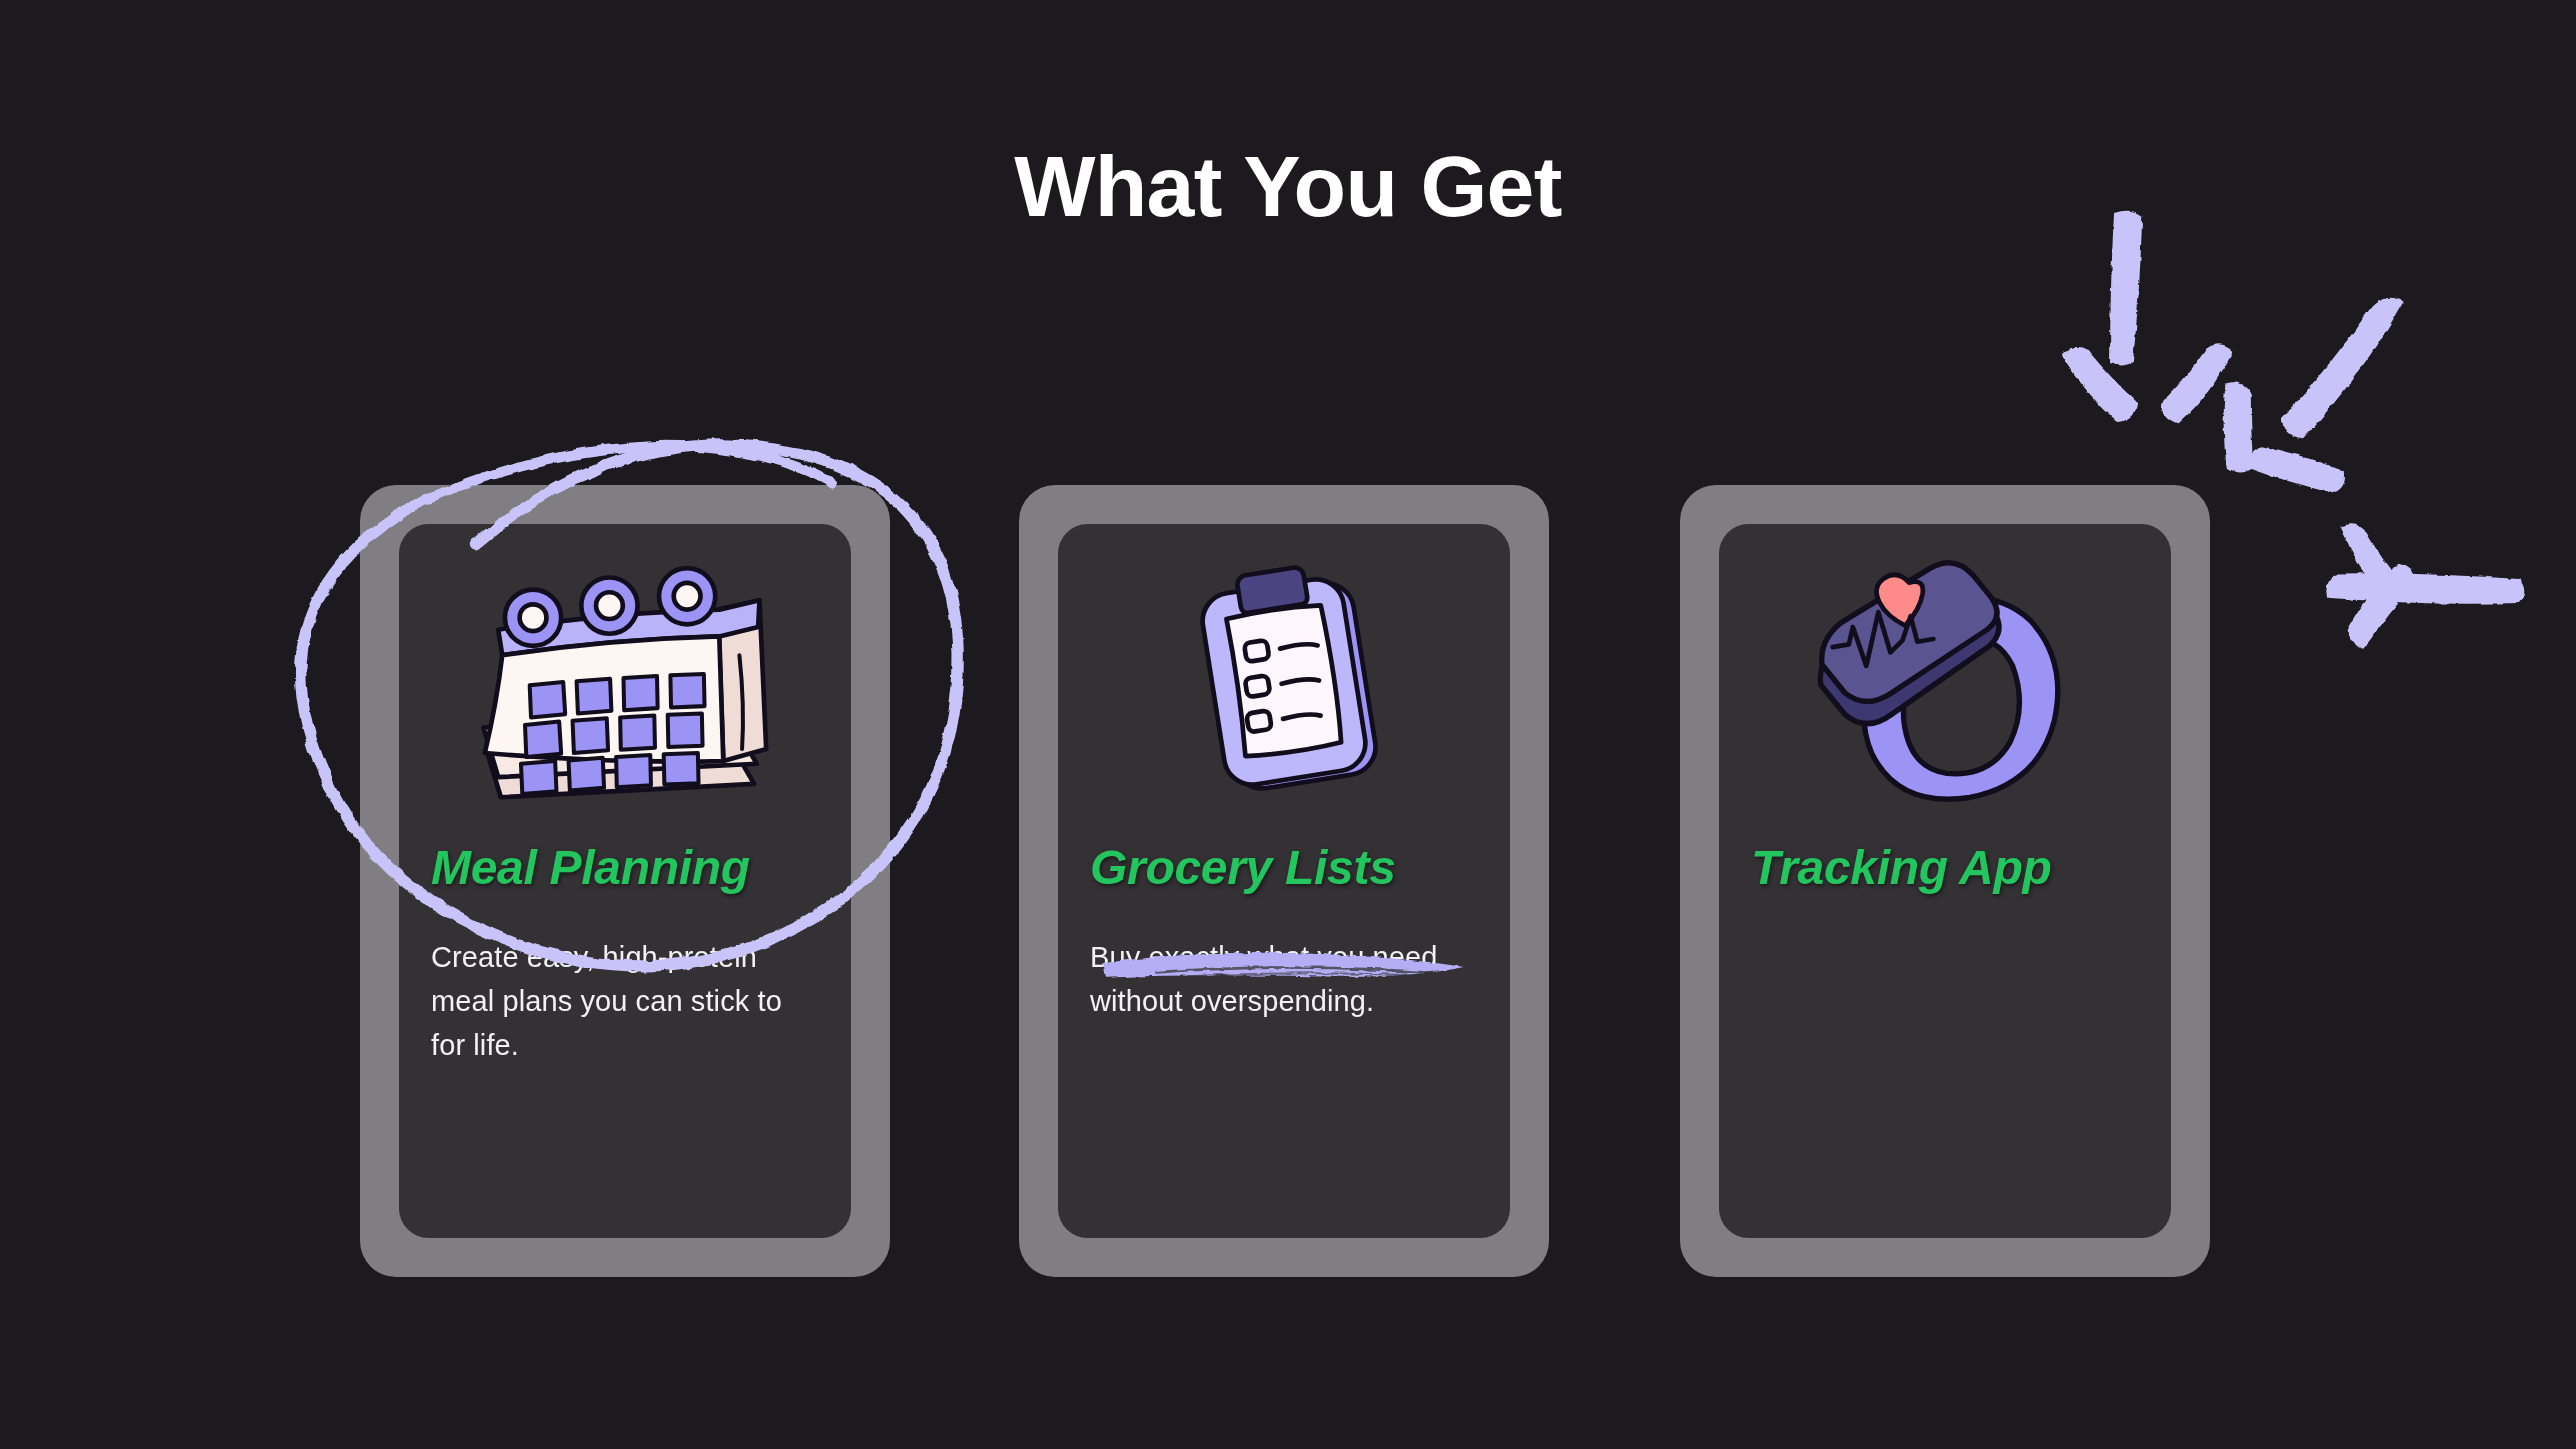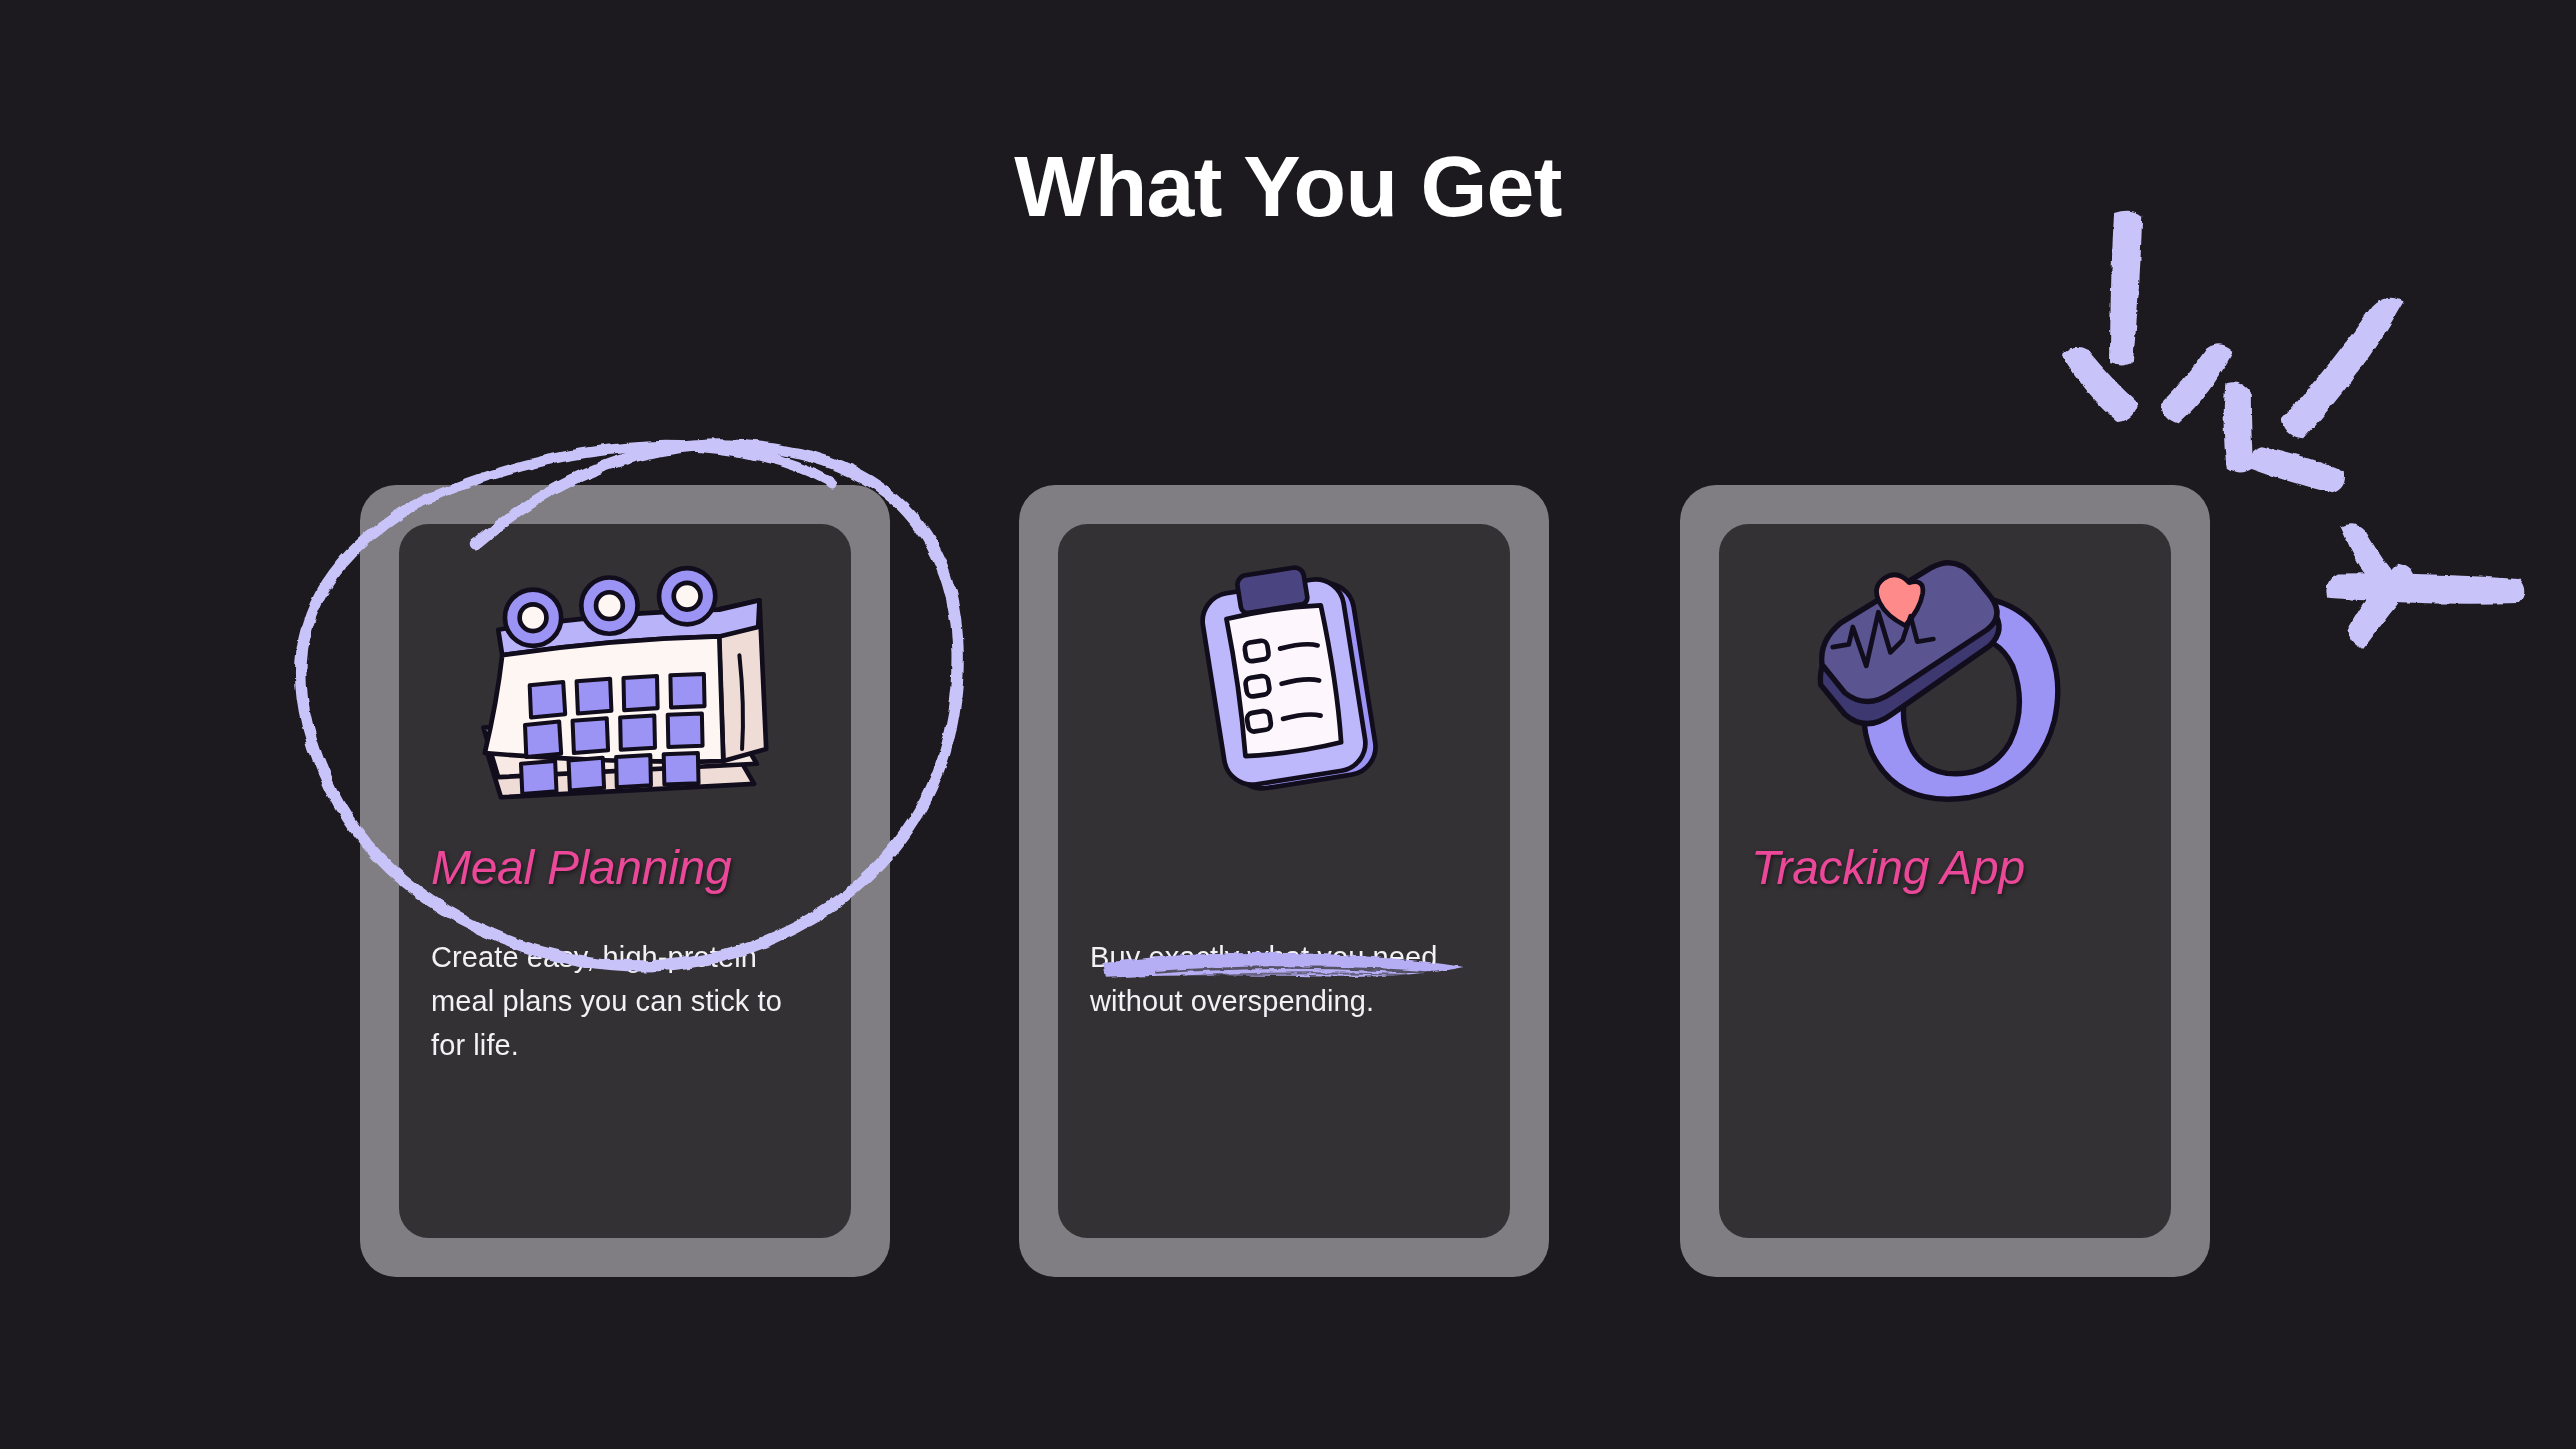--- a/index.html
+++ b/index.html
@@ -56,23 +56,23 @@
     left:0;right:0;top:17.4px;
     height:282px;
     display:flex;align-items:center;justify-content:center;
   }
   .icon-wrap svg{display:block;}
 
   .card-title{
     position:absolute;
     left:32px;right:21.5px;
     top:319px;
-    color:#ec4899;
+    color:#22c55e;
     font-size:48px;
-    font-weight:400;
+    font-weight:700;
     font-style:italic;
     letter-spacing:-0.3px;
     line-height:1.05;
     white-space:nowrap;
     text-shadow:1.3px 2px 4px rgba(0,0,0,.55);
   }
   .card-body{
     position:absolute;
     left:32px;right:31px;
     top:411px;
@@ -169,20 +169,21 @@
                 <rect x="160" y="144" width="34" height="28" rx="9"></rect>
                 <path d="M212 160 Q250 156 268 164"></path>
                 <rect x="153" y="196" width="34" height="28" rx="9"></rect>
                 <path d="M206 212 Q244 208 262 216"></path>
                 <rect x="147" y="248" width="34" height="28" rx="9"></rect>
                 <path d="M200 264 Q238 260 256 268"></path>
               </g>
             </g>
           </svg>
         </div>
+        <div class="card-title">Grocery Lists</div>
         <div class="card-body">Buy exactly what you need without overspending.</div>
       </div>
     </div>
 
     <div class="card-frame c3">
       <div class="card-inner">
         <div class="icon-wrap">
           <svg width="309" height="282" viewBox="0 0 460 420">
 
             <path d="M150 110 Q288 54 356 118 Q412 178 392 268 Q368 362 266 382 Q160 398 120 316 Q86 238 150 110 Z" fill="#9b94f5" stroke="#120d1c" stroke-width="8"></path>

